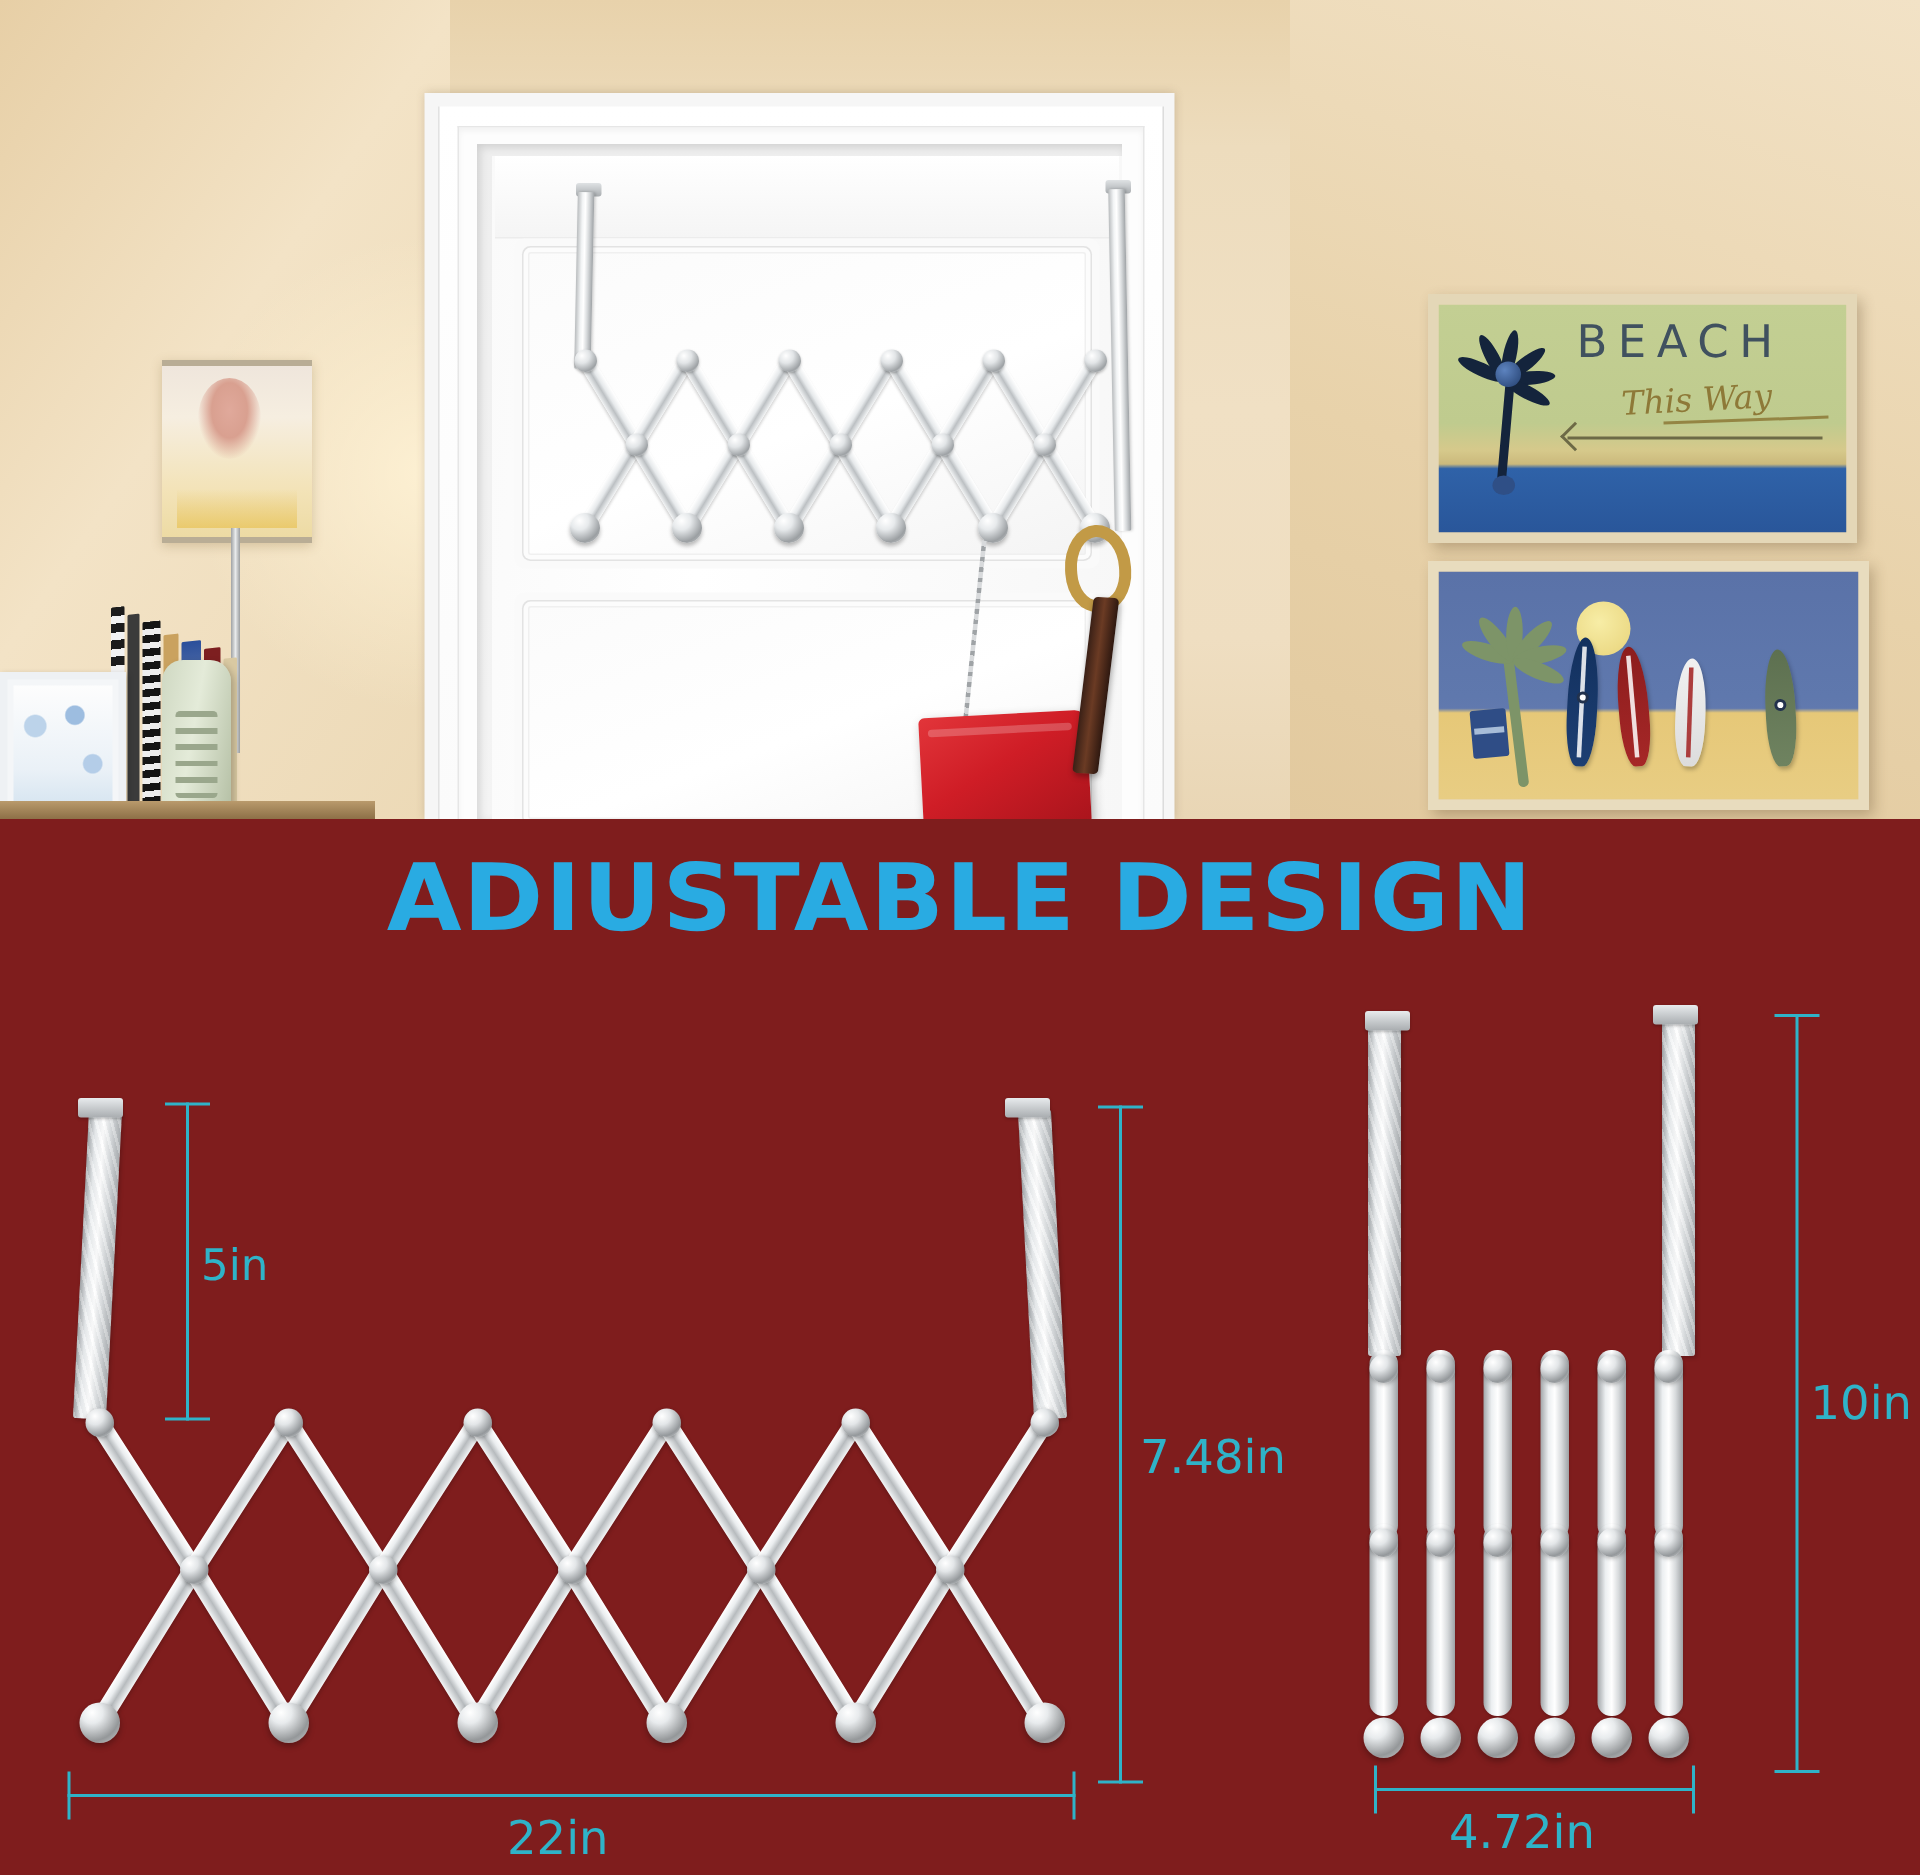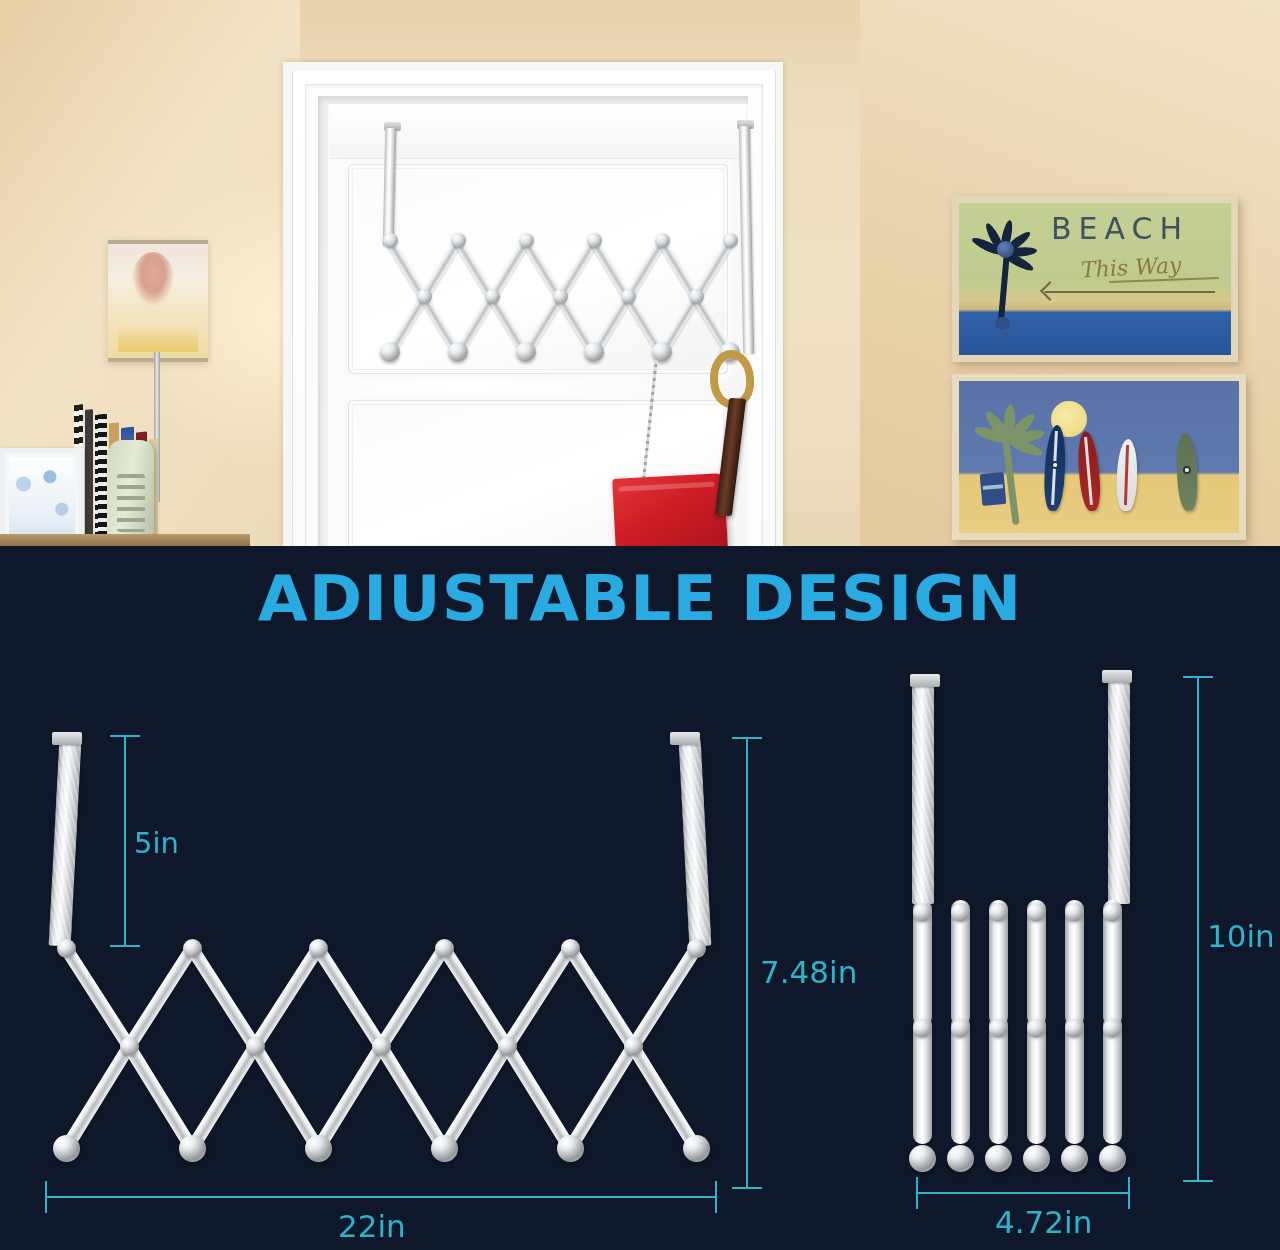--- a/index.html
+++ b/index.html
@@ -3,21 +3,21 @@
 <meta charset="utf-8">
 <style>
   html,body{margin:0;padding:0;}
   body{
     width:1280px;height:1250px;
     background:#ffffff;
     font-family:"Liberation Sans", sans-serif;
     overflow:hidden;
     position:relative;
   }
-  #page{position:relative;width:1280px;height:1250px;overflow:hidden;background:#0f172a;}
+  #page{position:relative;width:1280px;height:1250px;overflow:hidden;background:#7f1d1d;}
 
   
   .photo{
     position:absolute;left:0;top:0;width:1280px;height:546px;
     overflow:hidden;
     background:linear-gradient(180deg,#e8d2ab 0%, #eddcbd 18%, #f0e0c4 50%, #efdec1 78%, #e9d6b5 100%);
   }
   .wall-left{
     position:absolute;left:0;top:0;width:300px;height:546px;
     background:linear-gradient(125deg,#e7cfa6 0%, #f3e3c6 45%, #ecd9b6 100%);
@@ -618,15 +618,15 @@
   <div class="dim-v" style="left:1197px;top:676px;height:506px;">
     <div class="cap top"></div>
     <div class="cap bot"></div>
   </div>
   <div class="dim-label big" style="left:1207px;top:918px;">10in</div>
 
   <div class="dim-h" style="left:916px;top:1192px;width:214px;">
     <div class="cap l"></div>
     <div class="cap r"></div>
   </div>
-  <div class="dim-label big" style="left:995px;top:1204px;">4.72in</div>
+  <div class="dim-label big" style="left:966px;top:1204px;">4.72in</div>
 
 </div>
 
 </body></html>

